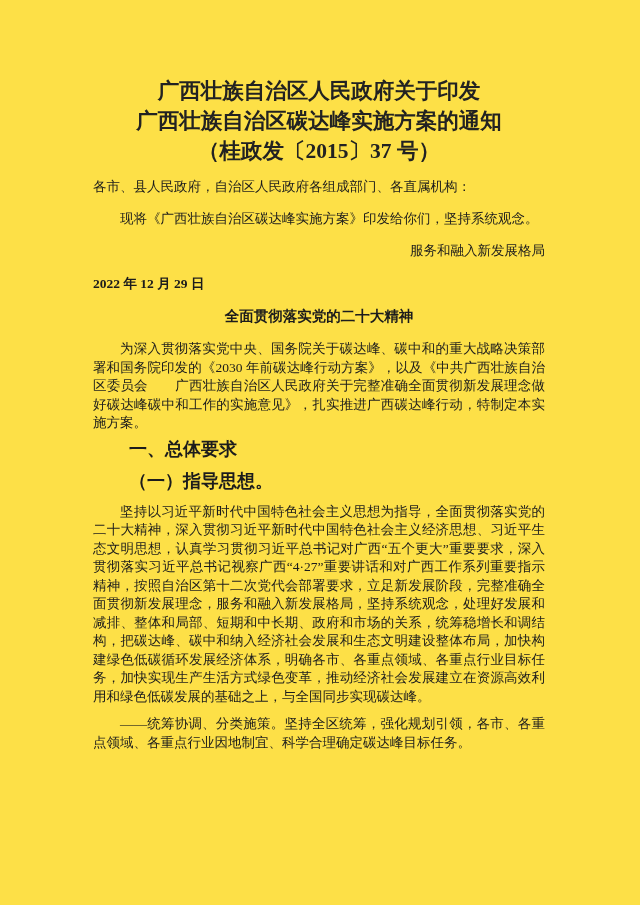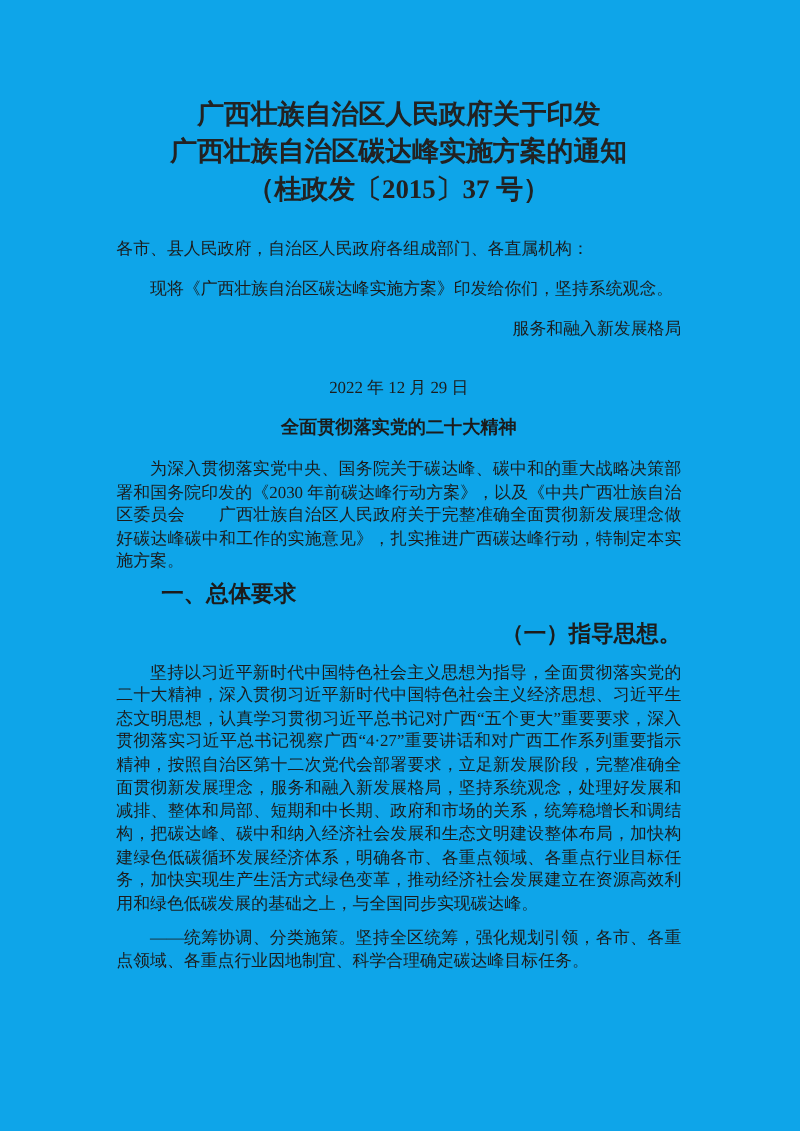--- a/index.html
+++ b/index.html
@@ -6,41 +6,41 @@
     margin: 0;
     padding: 0;
     background: #ffffff;
   }
   .page {
     position: relative;
     width: 640px;
     height: 905px;
     box-sizing: border-box;
     padding: 76px 95px 0 93px;
-    background: #0ea5e9;
+    background: #fde047;
     color: #1c1c1c;
     font-family: "Liberation Serif", "DejaVu Serif", serif;
     font-size: 13.5px;
     line-height: 18.5px;
     overflow: hidden;
   }
   .doc-title {
     margin: 0;
     font-size: 21.5px;
     line-height: 30px;
     font-weight: bold;
     text-align: center;
     color: #222222;
   }
   .doc-title .title-line { display: block; }
   p { margin: 0; }
-  .greeting   { margin-top: 24px; }
+  .greeting   { margin-top: 12px; }
   .notice     { margin-top: 13px; text-indent: 2em; }
   .signer     { margin-top: 14px; text-align: right; }
-  .issue-date { margin-top: 28px; text-align: center; }
+  .issue-date { margin-top: 14px; text-align: left; font-weight: bold; }
   .note       { margin-top: 9px;  text-indent: 2em; }
   .plan-title {
     margin-top: 14px;
     text-align: center;
     font-weight: bold;
     font-size: 14.5px;
     line-height: 19px;
   }
   .body-para {
     text-align: justify;
@@ -49,21 +49,21 @@
   .preamble  { margin-top: 14px; }
   .guiding   { margin-top: 12px; }
   .principle { margin-top: 9px; }
   .heading {
     font-weight: bold;
     font-size: 18px;
     line-height: 19px;
     text-indent: 2em;
   }
   .h-overall    { margin-top: 7px; }
-  .h-guiding    { margin-top: 13px; text-align: right; }
+  .h-guiding    { margin-top: 13px; }
   .h-principles { margin-top: 2px; }
 </style>
 </head>
 <body>
 
 <div class="page">
 
   <h1 class="doc-title">
     <span class="title-line">广西壮族自治区人民政府关于印发</span>
     <span class="title-line">广西壮族自治区碳达峰实施方案的通知</span>

